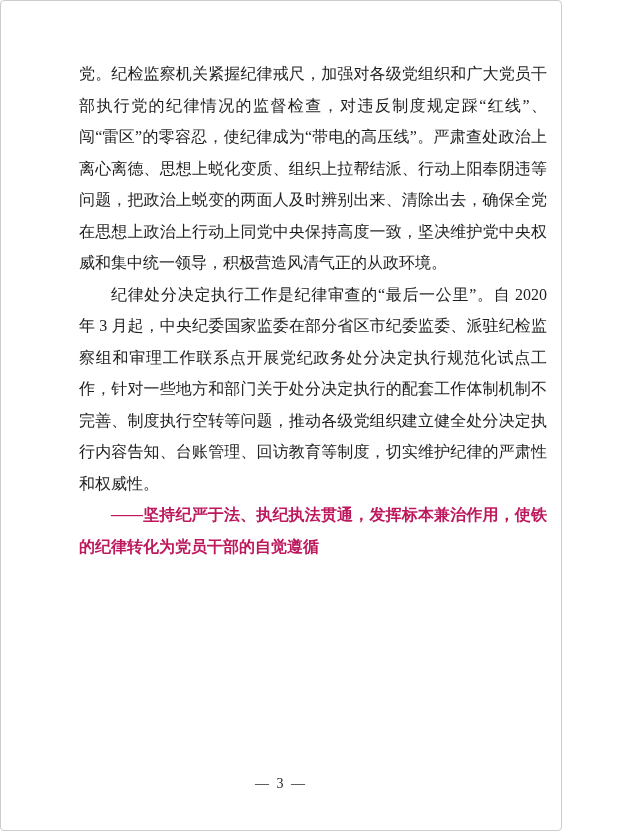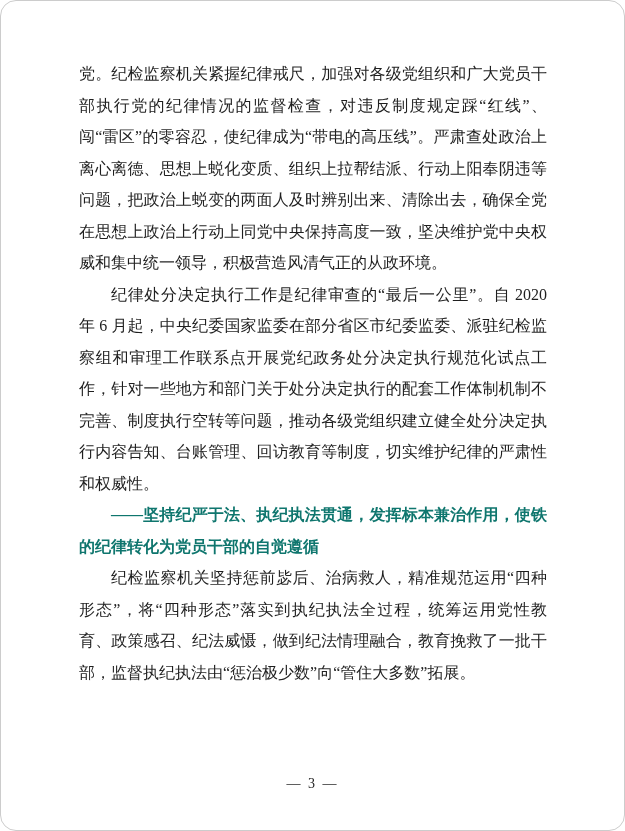--- a/index.html
+++ b/index.html
@@ -2,26 +2,26 @@
 <html><head>
 <meta charset="utf-8">
 <style>
   html, body {
     margin: 0;
     padding: 0;
     background: #ffffff;
   }
   .page {
     position: relative;
-    width: 625px;
+    width: 562px;
     height: 831px;
     box-sizing: border-box;
     background: #ffffff;
     border: 1px solid #cccccc;
-    border-radius: 16px;
+    border-radius: 4px;
     overflow: hidden;
     font-family: "Liberation Serif", "DejaVu Serif", serif;
   }
   .content {
     position: absolute;
     left: 78px;
     top: 57px;
     width: 468px;
   }
   .para {
@@ -31,21 +31,21 @@
     text-align: justify;
     text-justify: inter-ideograph;
     color: #1f1f1f;
     word-break: break-all;
   }
   .para.indent {
     text-indent: 32px;
   }
   .para.heading {
     font-weight: bold;
-    color: #0f766e;
+    color: #be185d;
   }
   .footer {
     position: absolute;
     left: 0;
     right: 0;
     top: 773px;
     text-align: center;
   }
   .pagenum {
     font-size: 14px;
@@ -53,20 +53,19 @@
     color: #1f1f1f;
     letter-spacing: 2px;
   }
 </style>
 </head>
 <body>
 
 <div class="page">
   <div class="content">
     <p class="para">党。纪检监察机关紧握纪律戒尺，加强对各级党组织和广大党员干部执行党的纪律情况的监督检查，对违反制度规定踩“红线”、闯“雷区”的零容忍，使纪律成为“带电的高压线”。严肃查处政治上离心离德、思想上蜕化变质、组织上拉帮结派、行动上阳奉阴违等问题，把政治上蜕变的两面人及时辨别出来、清除出去，确保全党在思想上政治上行动上同党中央保持高度一致，坚决维护党中央权威和集中统一领导，积极营造风清气正的从政环境。</p>
-    <p class="para indent">纪律处分决定执行工作是纪律审查的“最后一公里”。自 2020 年 6 月起，中央纪委国家监委在部分省区市纪委监委、派驻纪检监察组和审理工作联系点开展党纪政务处分决定执行规范化试点工作，针对一些地方和部门关于处分决定执行的配套工作体制机制不完善、制度执行空转等问题，推动各级党组织建立健全处分决定执行内容告知、台账管理、回访教育等制度，切实维护纪律的严肃性和权威性。</p>
+    <p class="para indent">纪律处分决定执行工作是纪律审查的“最后一公里”。自 2020 年 3 月起，中央纪委国家监委在部分省区市纪委监委、派驻纪检监察组和审理工作联系点开展党纪政务处分决定执行规范化试点工作，针对一些地方和部门关于处分决定执行的配套工作体制机制不完善、制度执行空转等问题，推动各级党组织建立健全处分决定执行内容告知、台账管理、回访教育等制度，切实维护纪律的严肃性和权威性。</p>
     <p class="para indent heading">——坚持纪严于法、执纪执法贯通，发挥标本兼治作用，使铁的纪律转化为党员干部的自觉遵循</p>
-    <p class="para indent">纪检监察机关坚持惩前毖后、治病救人，精准规范运用“四种形态”，将“四种形态”落实到执纪执法全过程，统筹运用党性教育、政策感召、纪法威慑，做到纪法情理融合，教育挽救了一批干部，监督执纪执法由“惩治极少数”向“管住大多数”拓展。</p>
   </div>
   <div class="footer">
     <span class="pagenum">— 3 —</span>
   </div>
 </div>
 
 </body></html>

